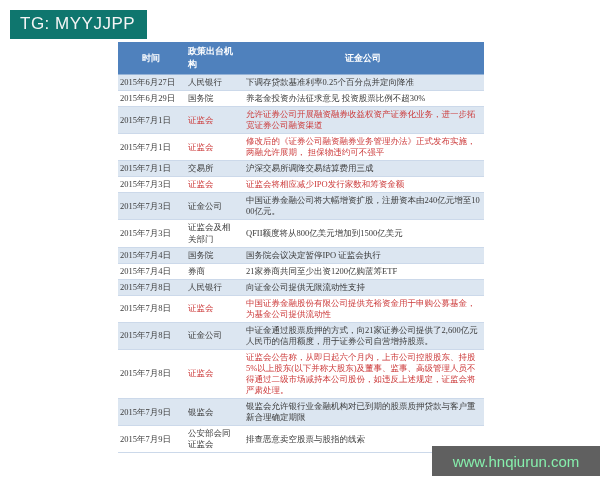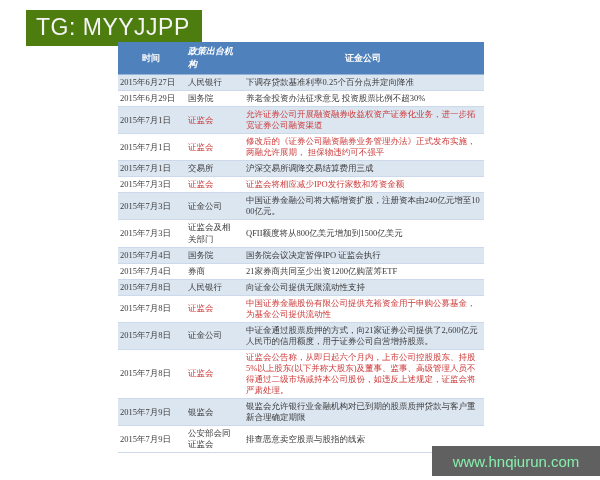--- a/index.html
+++ b/index.html
@@ -13,25 +13,25 @@
   }
   .page {
     position: relative;
     width: 600px;
     height: 480px;
     background: #ffffff;
   }
   
   .tg-badge {
     position: absolute;
-    left: 26px;
+    left: 10px;
     top: 10px;
-    background: #4d7c0f;
+    background: #0f766e;
     color: #f5f5f5;
-    font-size: 23px;
+    font-size: 17px;
     letter-spacing: 0.5px;
     padding: 4px 12px 5px 10px;
     white-space: nowrap;
   }
   
   .watermark {
     position: absolute;
     right: 0;
     top: 446px;
     width: 168px;
@@ -64,21 +64,21 @@
   table.policy col.c-content { width: 242px; }
   table.policy th {
     background: #4f81bd;
     color: #ffffff;
     font-weight: bold;
     font-size: 9px;
     padding: 3px 4px;
     text-align: center;
     border-bottom: 1px solid #95b3d7;
   }
-  table.policy th.h-org { text-align: left; padding-left: 4px; font-style: italic; }
+  table.policy th.h-org { text-align: left; padding-left: 4px; }
   table.policy td {
     padding: 2px 4px;
     line-height: 1.3;
     vertical-align: middle;
     border-bottom: 1px solid #ccd9ea;
     word-break: break-all;
   }
   table.policy td.cell-date { white-space: nowrap; padding-left: 2px; margin-left: 8px; }
   table.policy tbody tr:nth-child(odd) td { background: #dce6f1; }
   table.policy tbody tr:nth-child(even) td { background: #ffffff; }

